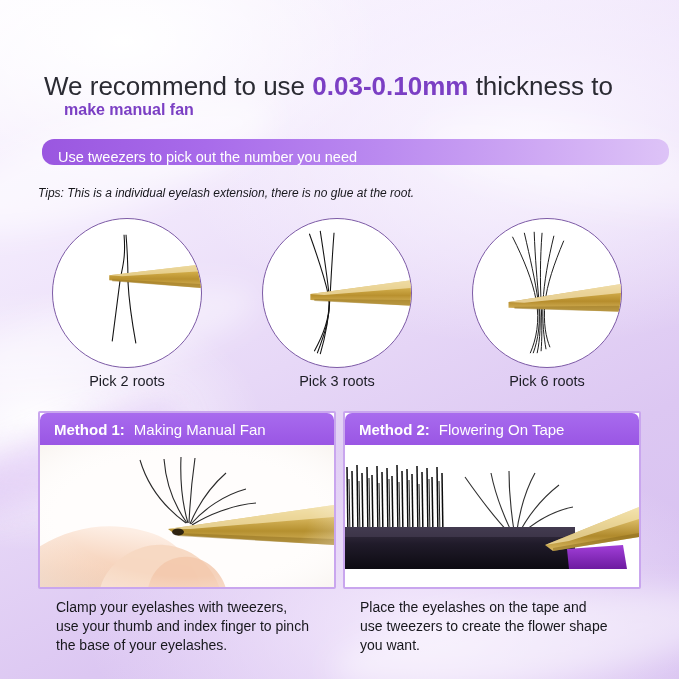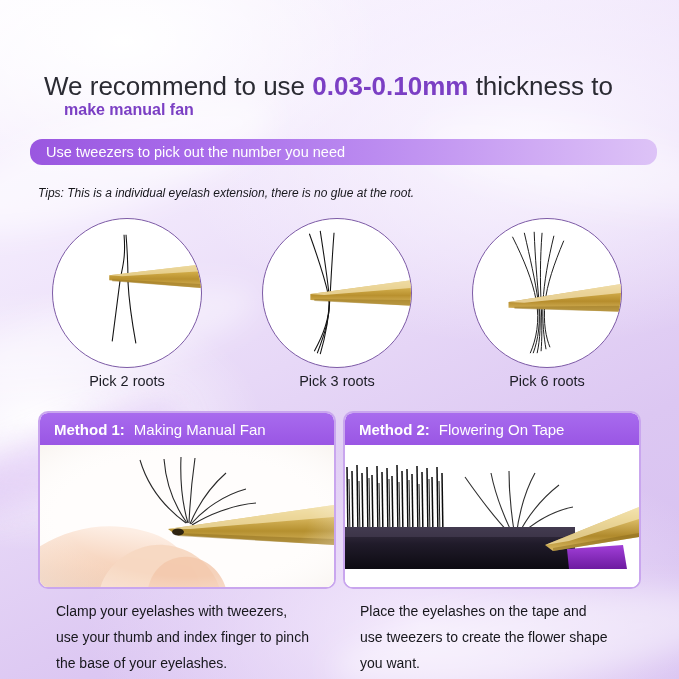--- a/index.html
+++ b/index.html
@@ -35,23 +35,23 @@
     font-size:26px;color:#2b2b33;white-space:nowrap;
   }
   .sub2{
     position:absolute;left:44px;top:101px;
     font-size:16px;font-weight:bold;color:#7b3fc4;white-space:nowrap;margin-left:20px;
   }
   .accent{color:#7b3fc4;font-weight:bold;}
   .sub1 .plain{font-weight:normal;color:#2b2b33;}
 
   .band{
-    position:absolute;left:30px;top:139px;width:627px;height:26px;
+    position:absolute;left:42px;top:139px;width:627px;height:26px;
     background:linear-gradient(90deg,#9a57e0 0%,#a86bea 26%,#bb8bf0 55%,#cfaaf4 80%,#ddc3f7 100%);
-    display:flex;align-items:center;border-radius:12px;
+    display:flex;align-items:flex-end;border-radius:12px;
   }
   .band span{
     color:#ffffff;font-size:14.5px;padding-left:16px;white-space:nowrap;
   }
 
   .tips{
     position:absolute;left:38px;top:186px;
     font-size:12px;font-style:italic;color:#17171c;white-space:nowrap;
   }
 
@@ -67,40 +67,40 @@
   }
   .circ svg{position:absolute;inset:0;}
   .clabel{
     position:absolute;top:155px;width:150px;text-align:center;
     font-size:14.5px;color:#1d1d26;
   }
 
   
   .panel{
     position:absolute;top:411px;width:298px;height:178px;
-    border:2px solid #c9a6ee;border-radius:10px;
+    border:2px solid #c9a6ee;border-radius:2px;
     background:#ffffff;overflow:hidden;
     box-sizing:border-box;
   }
   .p1{left:38px;}
   .p2{left:343px;}
   .phead{
     height:32px;
     background:linear-gradient(180deg,#a濃 0%,#9b5de8 100%);
     background:linear-gradient(180deg,#a86bee 0%,#9a56e4 100%);
     display:flex;align-items:center;padding-left:14px;
     color:#ffffff;font-size:15px;white-space:nowrap;
     border-radius:7px 7px 0 0;
   }
   .phead b{font-weight:bold;margin-right:9px;}
   .pbody{position:relative;height:144px;background:#ffffff;overflow:hidden;}
   .pbody svg{position:absolute;inset:0;}
 
   .caption{
-    position:absolute;font-size:14px;color:#17171c;line-height:26px;white-space:pre-line;
+    position:absolute;font-size:14px;color:#17171c;line-height:19px;white-space:pre-line;
   }
   .cap1{left:56px;top:598px;width:300px;}
   .cap2{left:360px;top:598px;width:300px;}
 </style>
 </head>
 <body>
 
 <div id="page">
 
   <div class="silk s1"></div>

